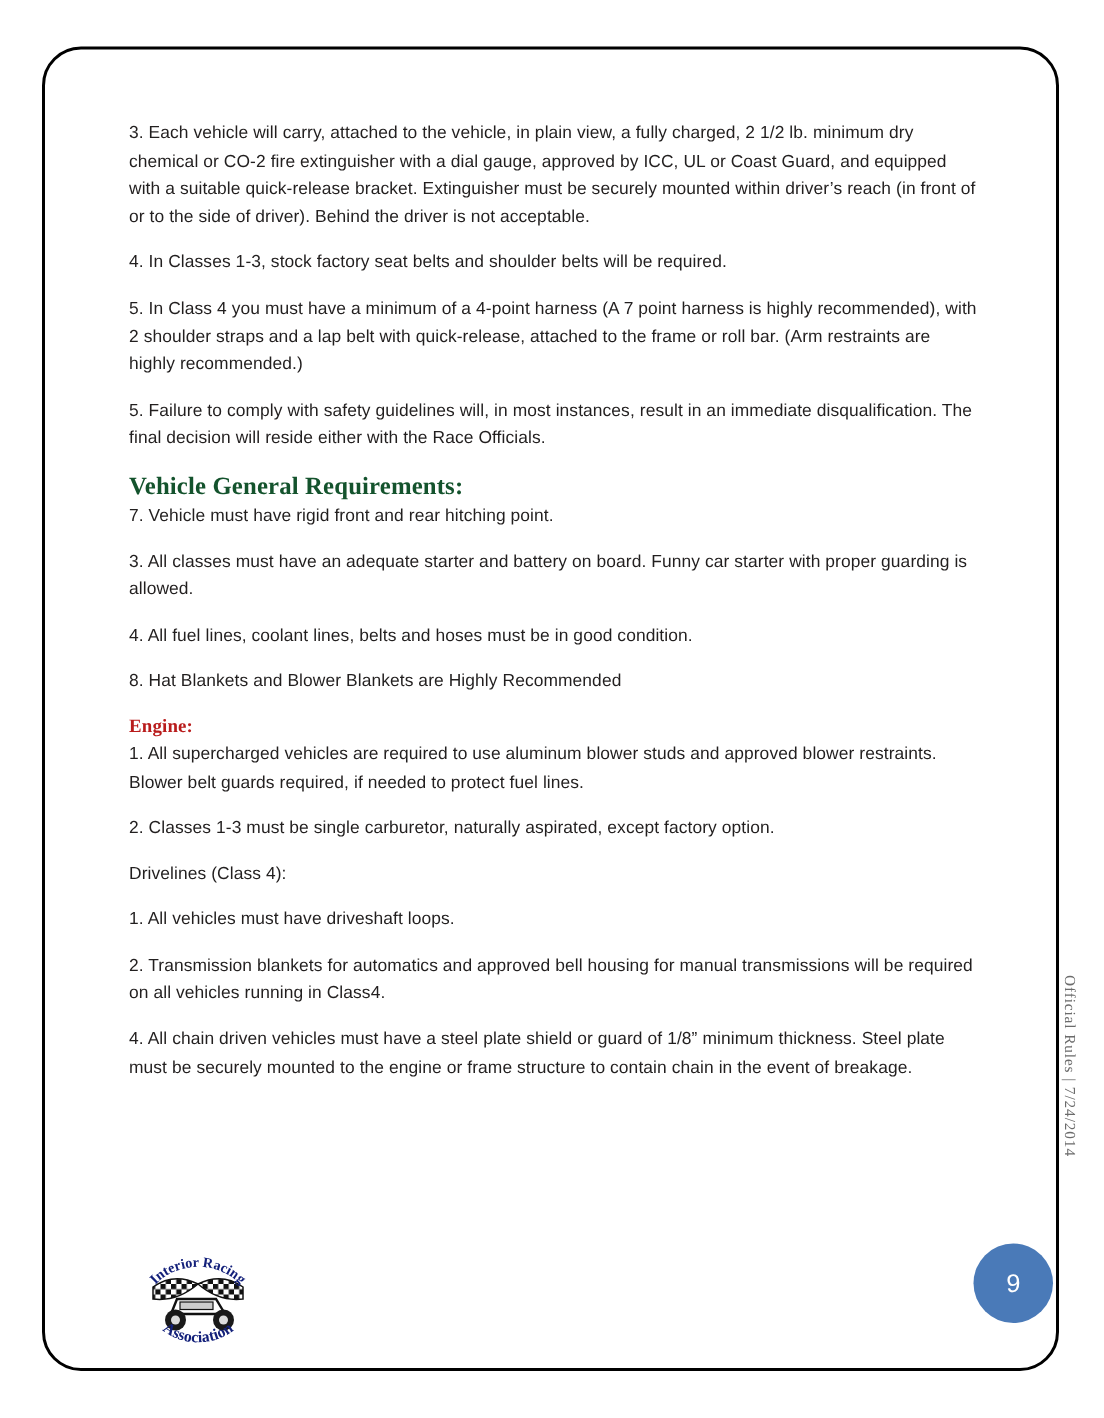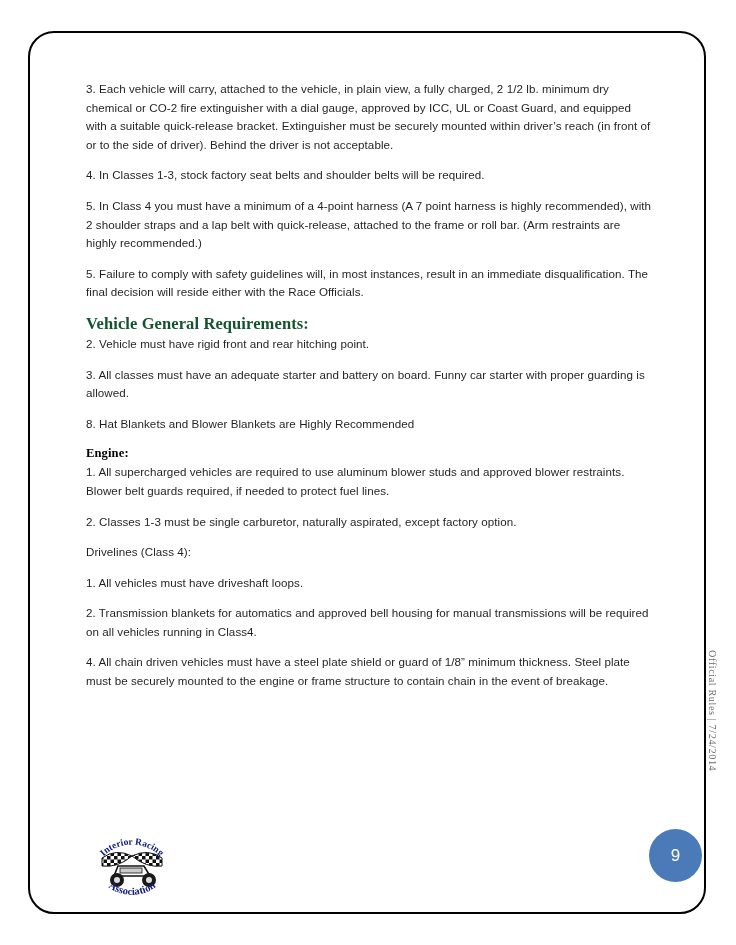--- a/index.html
+++ b/index.html
@@ -56,21 +56,21 @@
     color: #14532d;
     letter-spacing: 0.1px;
   }
 
   h3.sub-heading {
     margin: 10px 0 1px 0;
     font-family: "Liberation Serif", serif;
     font-weight: bold;
     font-size: 12.6px;
     line-height: 17px;
-    color: #000000;
+    color: #b91c1c;
     letter-spacing: 0.1px;
   }
 
   
   h2.section-heading + p.body-text,
   h3.sub-heading + p.body-text { margin-top: 0; }
 
   
   .side-note {
     position: absolute;
@@ -119,22 +119,23 @@
   <div class="page-border"></div>
 
   <div class="content">
 
     <p class="body-text">3. Each vehicle will carry, attached to the vehicle, in plain view, a fully charged, 2 1/2 lb. minimum dry chemical or CO-2 fire extinguisher with a dial gauge, approved by ICC, UL or Coast Guard, and equipped with a suitable quick-release bracket.  Extinguisher must be securely mounted within driver’s reach (in front of or to the side of driver).  Behind the driver is not acceptable.</p>
     <p class="body-text">4. In Classes 1-3, stock factory seat belts and shoulder belts will be required.</p>
     <p class="body-text">5. In Class 4 you must have a minimum of a 4-point harness (A 7 point harness is highly recommended), with 2 shoulder straps and a lap belt with quick-release, attached to the frame or roll bar.  (Arm restraints are highly recommended.)</p>
     <p class="body-text">5. Failure to comply with safety guidelines will, in most instances, result in an immediate disqualification. The final decision will reside either with the Race Officials.</p>
 
     <h2 class="section-heading">Vehicle General Requirements:</h2>
-    <p class="body-text">2. Vehicle must have rigid front and rear hitching point.</p>
+    <p class="body-text">7. Vehicle must have rigid front and rear hitching point.</p>
     <p class="body-text">3. All classes must have an adequate starter and battery on board.  Funny car starter with proper guarding is allowed.</p>
+    <p class="body-text">4. All fuel lines, coolant lines, belts and hoses must be in good condition.</p>
     <p class="body-text">8. Hat Blankets and Blower Blankets are Highly Recommended</p>
 
     <h3 class="sub-heading">Engine:</h3>
     <p class="body-text">1. All supercharged vehicles are required to use aluminum blower studs and approved blower restraints. Blower belt guards required, if needed to protect fuel lines.</p>
     <p class="body-text">2. Classes 1-3 must be single carburetor, naturally aspirated, except factory option.</p>
 
     <p class="body-text">Drivelines (Class 4):</p>
     <p class="body-text">1. All vehicles must have driveshaft loops.</p>
     <p class="body-text">2. Transmission blankets for automatics and approved bell housing for manual transmissions will be required on all vehicles running in Class4.</p>
     <p class="body-text">4. All chain driven vehicles must have a steel plate shield or guard of 1/8” minimum thickness.  Steel plate must be securely mounted to the engine or frame structure to contain chain in the event of breakage.</p>

